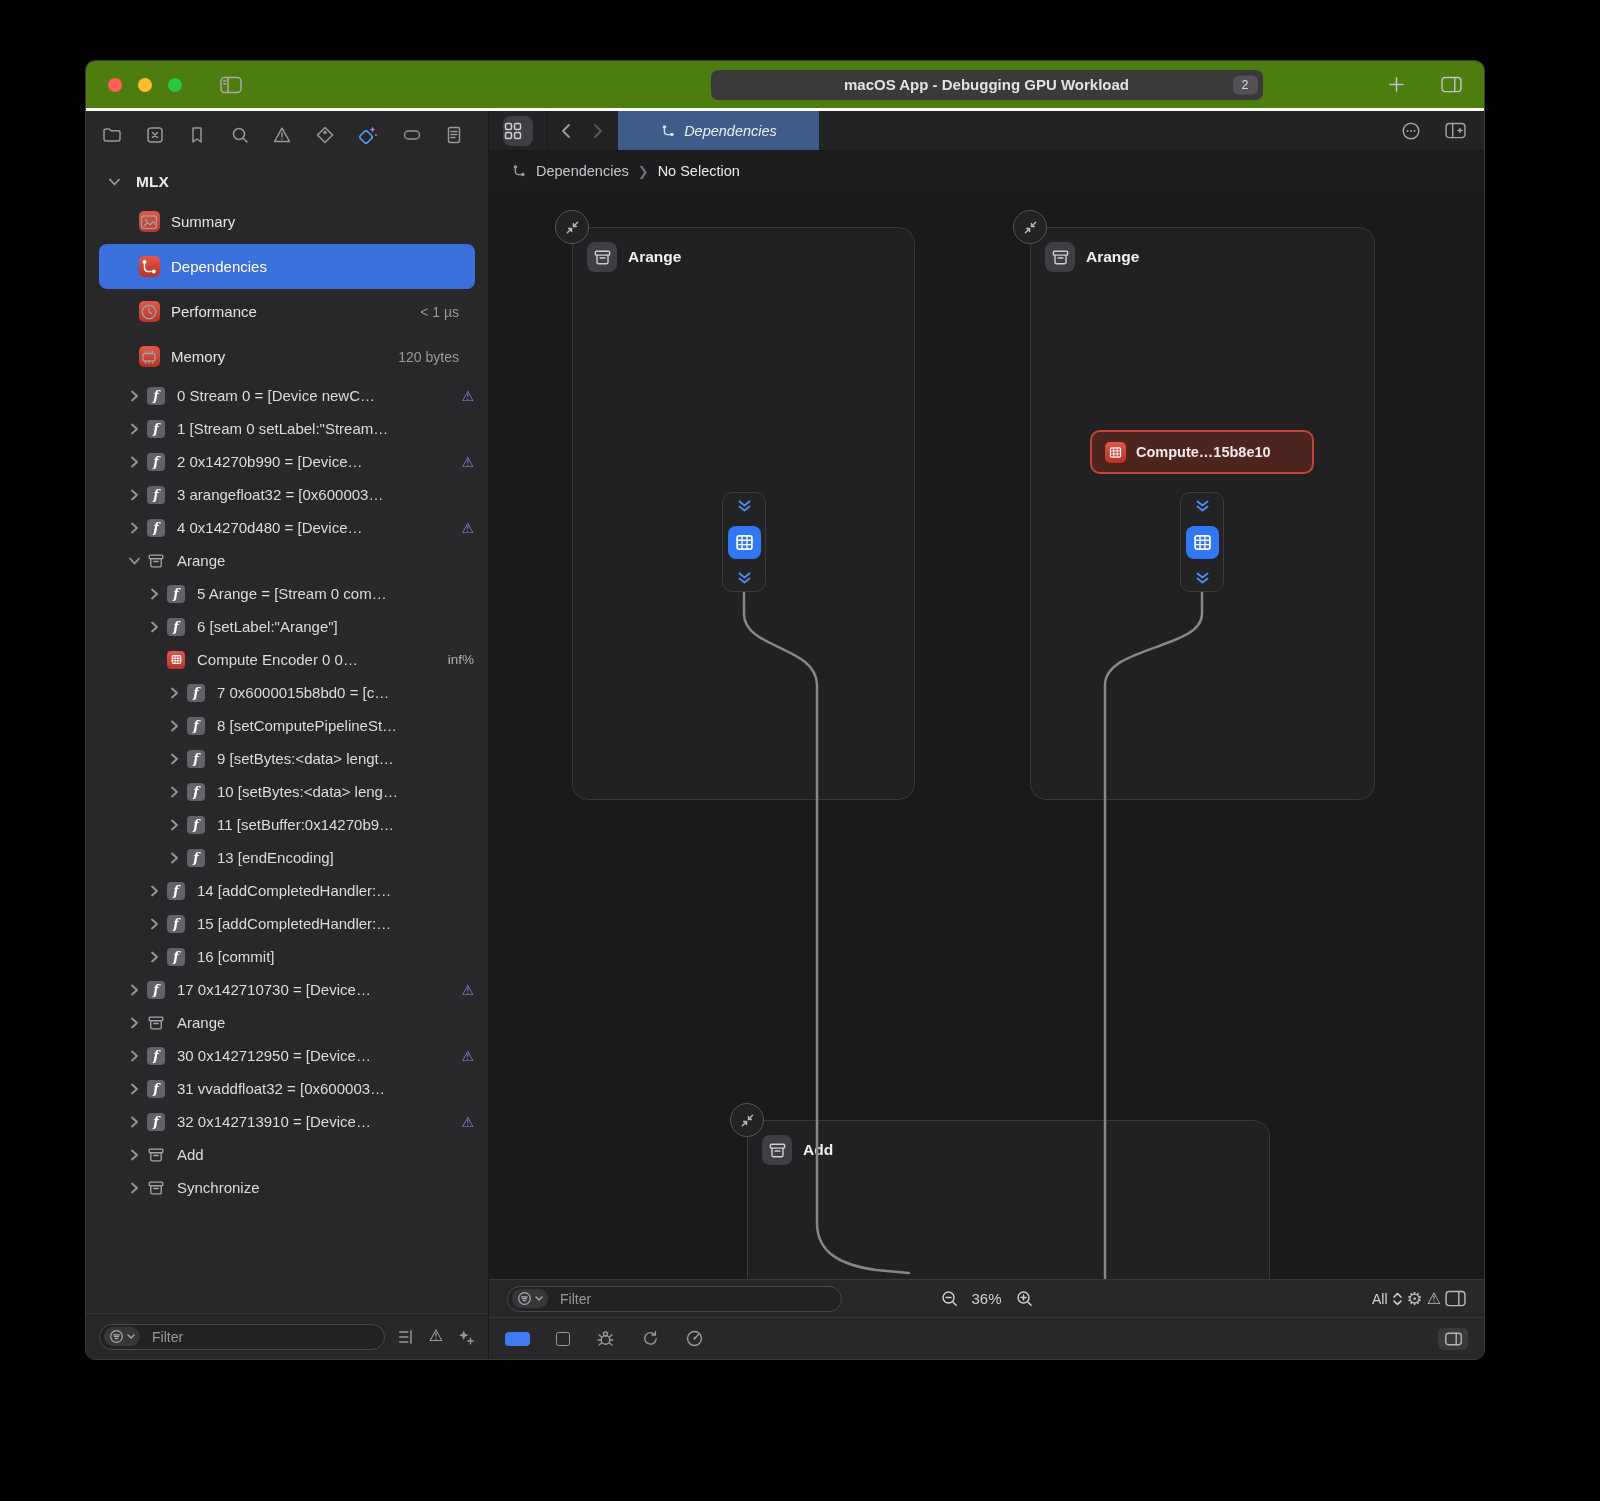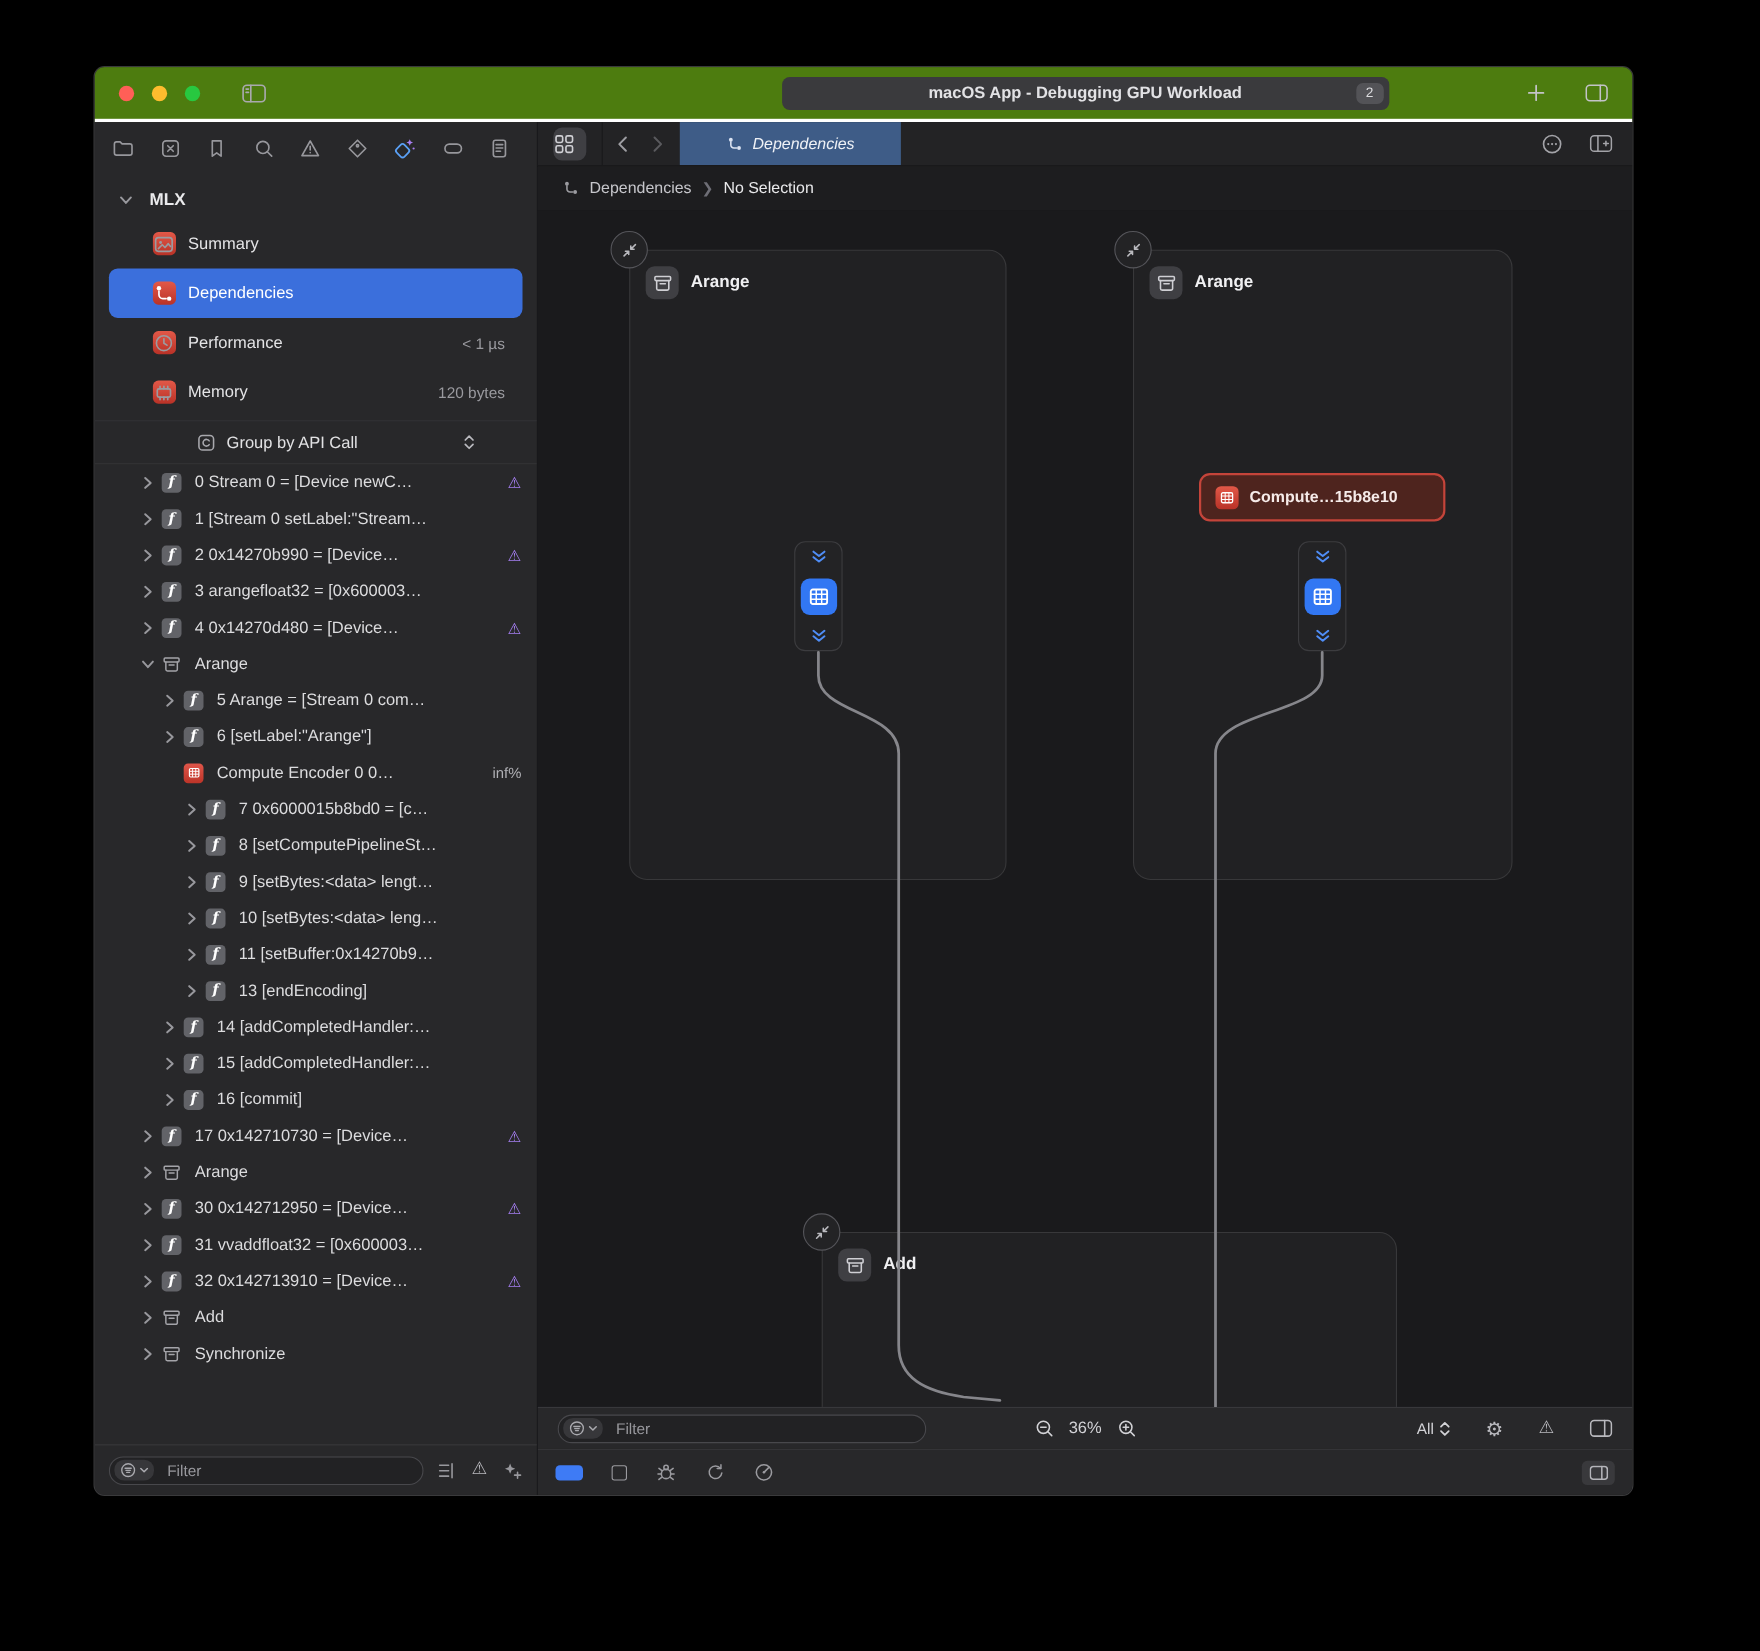--- a/index.html
+++ b/index.html
@@ -101,21 +101,21 @@
   .pill{position:absolute;width:44px;height:100px;border-radius:10px;background:#232325;border:1px solid #3c3c3f;
     display:flex;flex-direction:column;align-items:center;justify-content:space-between;padding:7px 0;cursor:pointer;z-index:2}
   .bluesq{width:33px;height:33px;border-radius:8px;background:#3277f3;display:grid;place-items:center}
   .dchev{display:flex;color:#4f8df6}
   .edges{position:absolute;left:0;top:0;pointer-events:none;z-index:4}
 
   
   .zoombar{flex:0 0 38px;background:#28282a;border-top:1px solid #38383b;display:flex;align-items:center;padding:0 18px;position:relative;color:#b9b9be}
   .zoomctl{position:absolute;left:50%;transform:translateX(-50%);display:flex;align-items:center;gap:13px;font-size:15px;color:#d2d2d6}
   .zoomctl>span{display:flex;cursor:pointer}
-  .zright{margin-left:auto;display:flex;align-items:center;gap:32px}
+  .zright{margin-left:auto;display:flex;align-items:center;gap:4px}
   .zright>*{display:flex;align-items:center;cursor:pointer}
   .allctl{gap:4px;font-size:14px;color:#d2d2d6}
   .gear{font-size:18px;line-height:1;color:#b9b9be}
   .wtri{font-size:16px;line-height:1;color:#b9b9be}
 
   
   .btoolbar{flex:0 0 42px;background:#28282a;border-top:1px solid #38383b;display:flex;align-items:center;gap:26px;padding:0 16px;color:#9a9a9f}
   .btoolbar>*{cursor:pointer}
   .bluepill{width:25px;height:14px;border-radius:4px;background:#3e7bf5}
   .sqbtn{width:14px;height:14px;border:1.5px solid #9a9a9f;border-radius:2.5px}
@@ -264,34 +264,20 @@
           <span class="nicon">
               <svg width="20" height="20" viewBox="0 0 20 20" fill="none" stroke="currentColor" stroke-width="1.5" stroke-linecap="round" stroke-linejoin="round">
                 <rect x="4" y="6.5" width="12" height="7.5" rx="1.5"></rect>
                 <path d="M6.5 6.5V4.2M10 6.5V4.2M13.5 6.5V4.2M6.5 14v2.3M10 14v2.3M13.5 14v2.3"></path>
               </svg>
             </span>
           <span>Memory</span>
           <span class="detail">120 bytes</span>
         </div>
 
-        <div class="groupby">
-          <span class="csq">
-              <svg width="19" height="19" viewBox="0 0 20 20" fill="none" stroke="currentColor" stroke-width="1.5" stroke-linecap="round" stroke-linejoin="round">
-                <rect x="3" y="3" width="14" height="14" rx="3.5"></rect>
-                <path d="M12.8 8.2a3.2 3.2 0 1 0 0 3.6"></path>
-              </svg>
-            </span>
-          <span>Group by API Call</span>
-          <span class="updown">
-              <svg width="11" height="16" viewBox="0 0 11 16" fill="none" stroke="currentColor" stroke-width="1.5" stroke-linecap="round" stroke-linejoin="round">
-                <path d="M2 6l3.5-3.5L9 6M2 10l3.5 3.5L9 10" stroke-width="1.6"></path>
-              </svg>
-            </span>
-        </div>
 
         <div>
             <div class="trow" style="padding-left: 40px;">
               <span class="exp ">
                 <svg width="11" height="14" viewBox="0 0 11 14" fill="none" stroke="currentColor" stroke-width="1.5" stroke-linecap="round" stroke-linejoin="round">
                   <path d="M3 2.5l5 4.5-5 4.5" stroke-width="1.8"></path>
                 </svg>
               </span>
               <span class="ticon f">f</span>
               <span class="tlabel">0 Stream 0 = [Device newC…</span>

